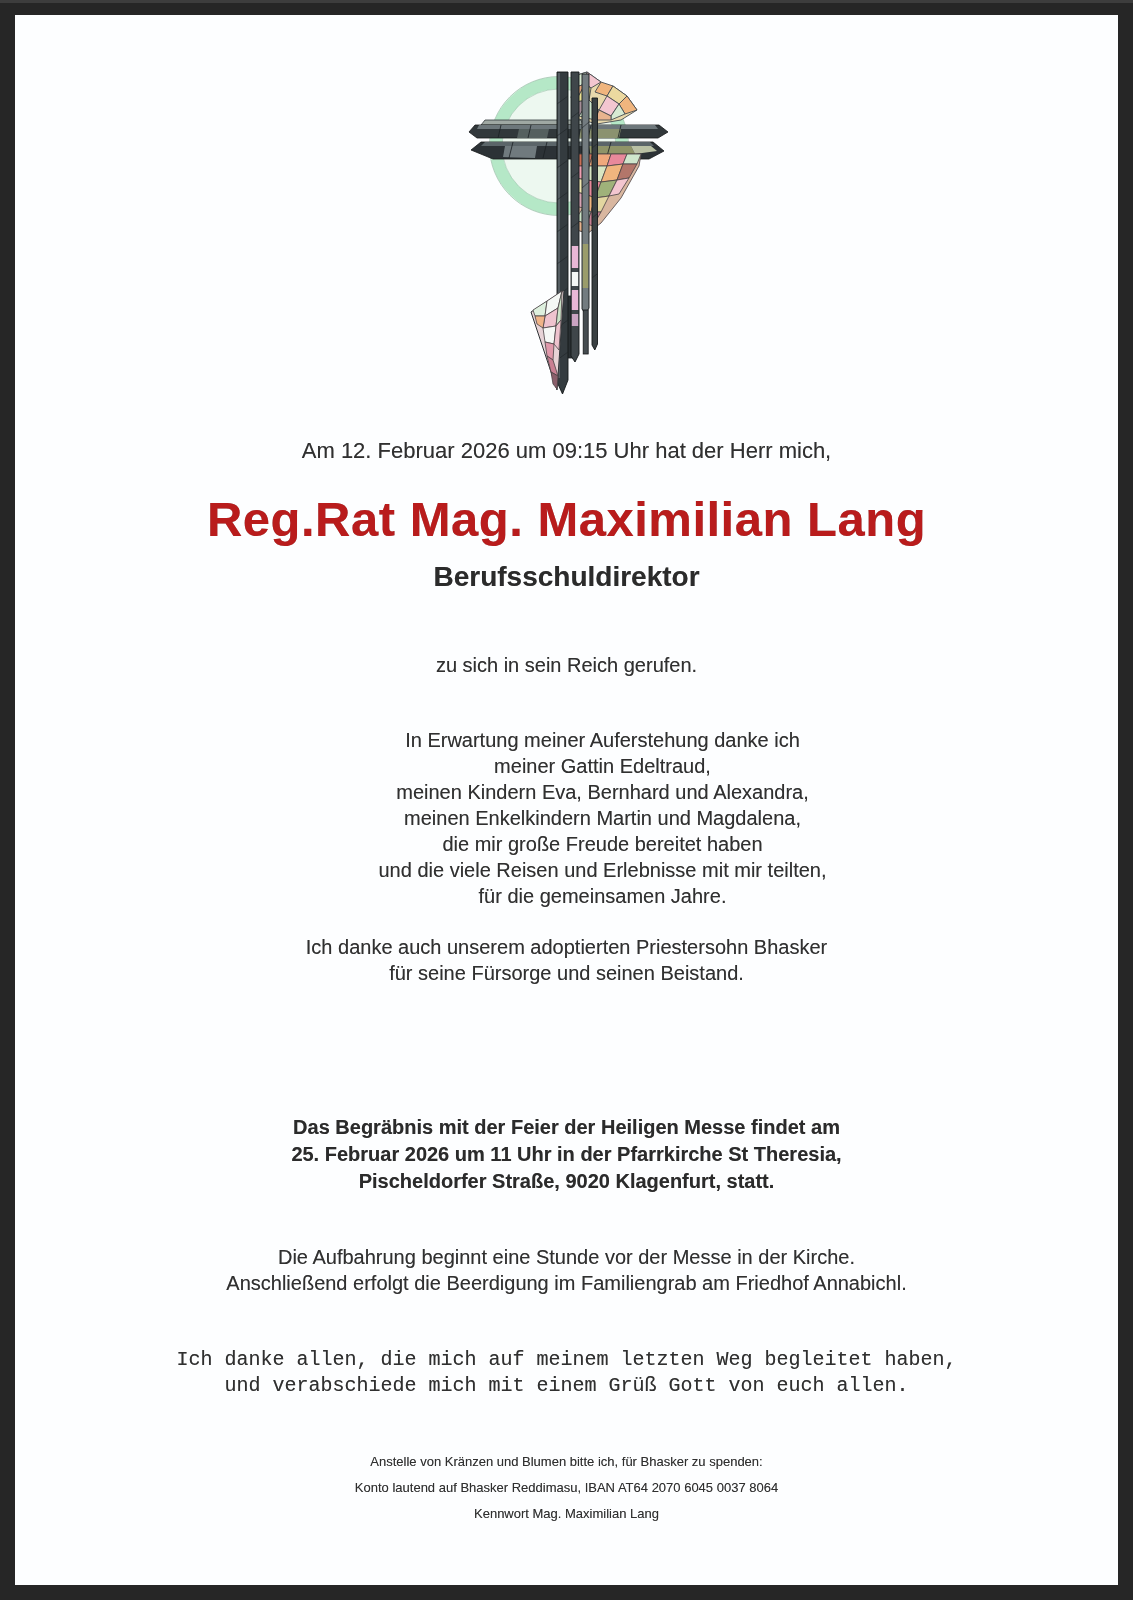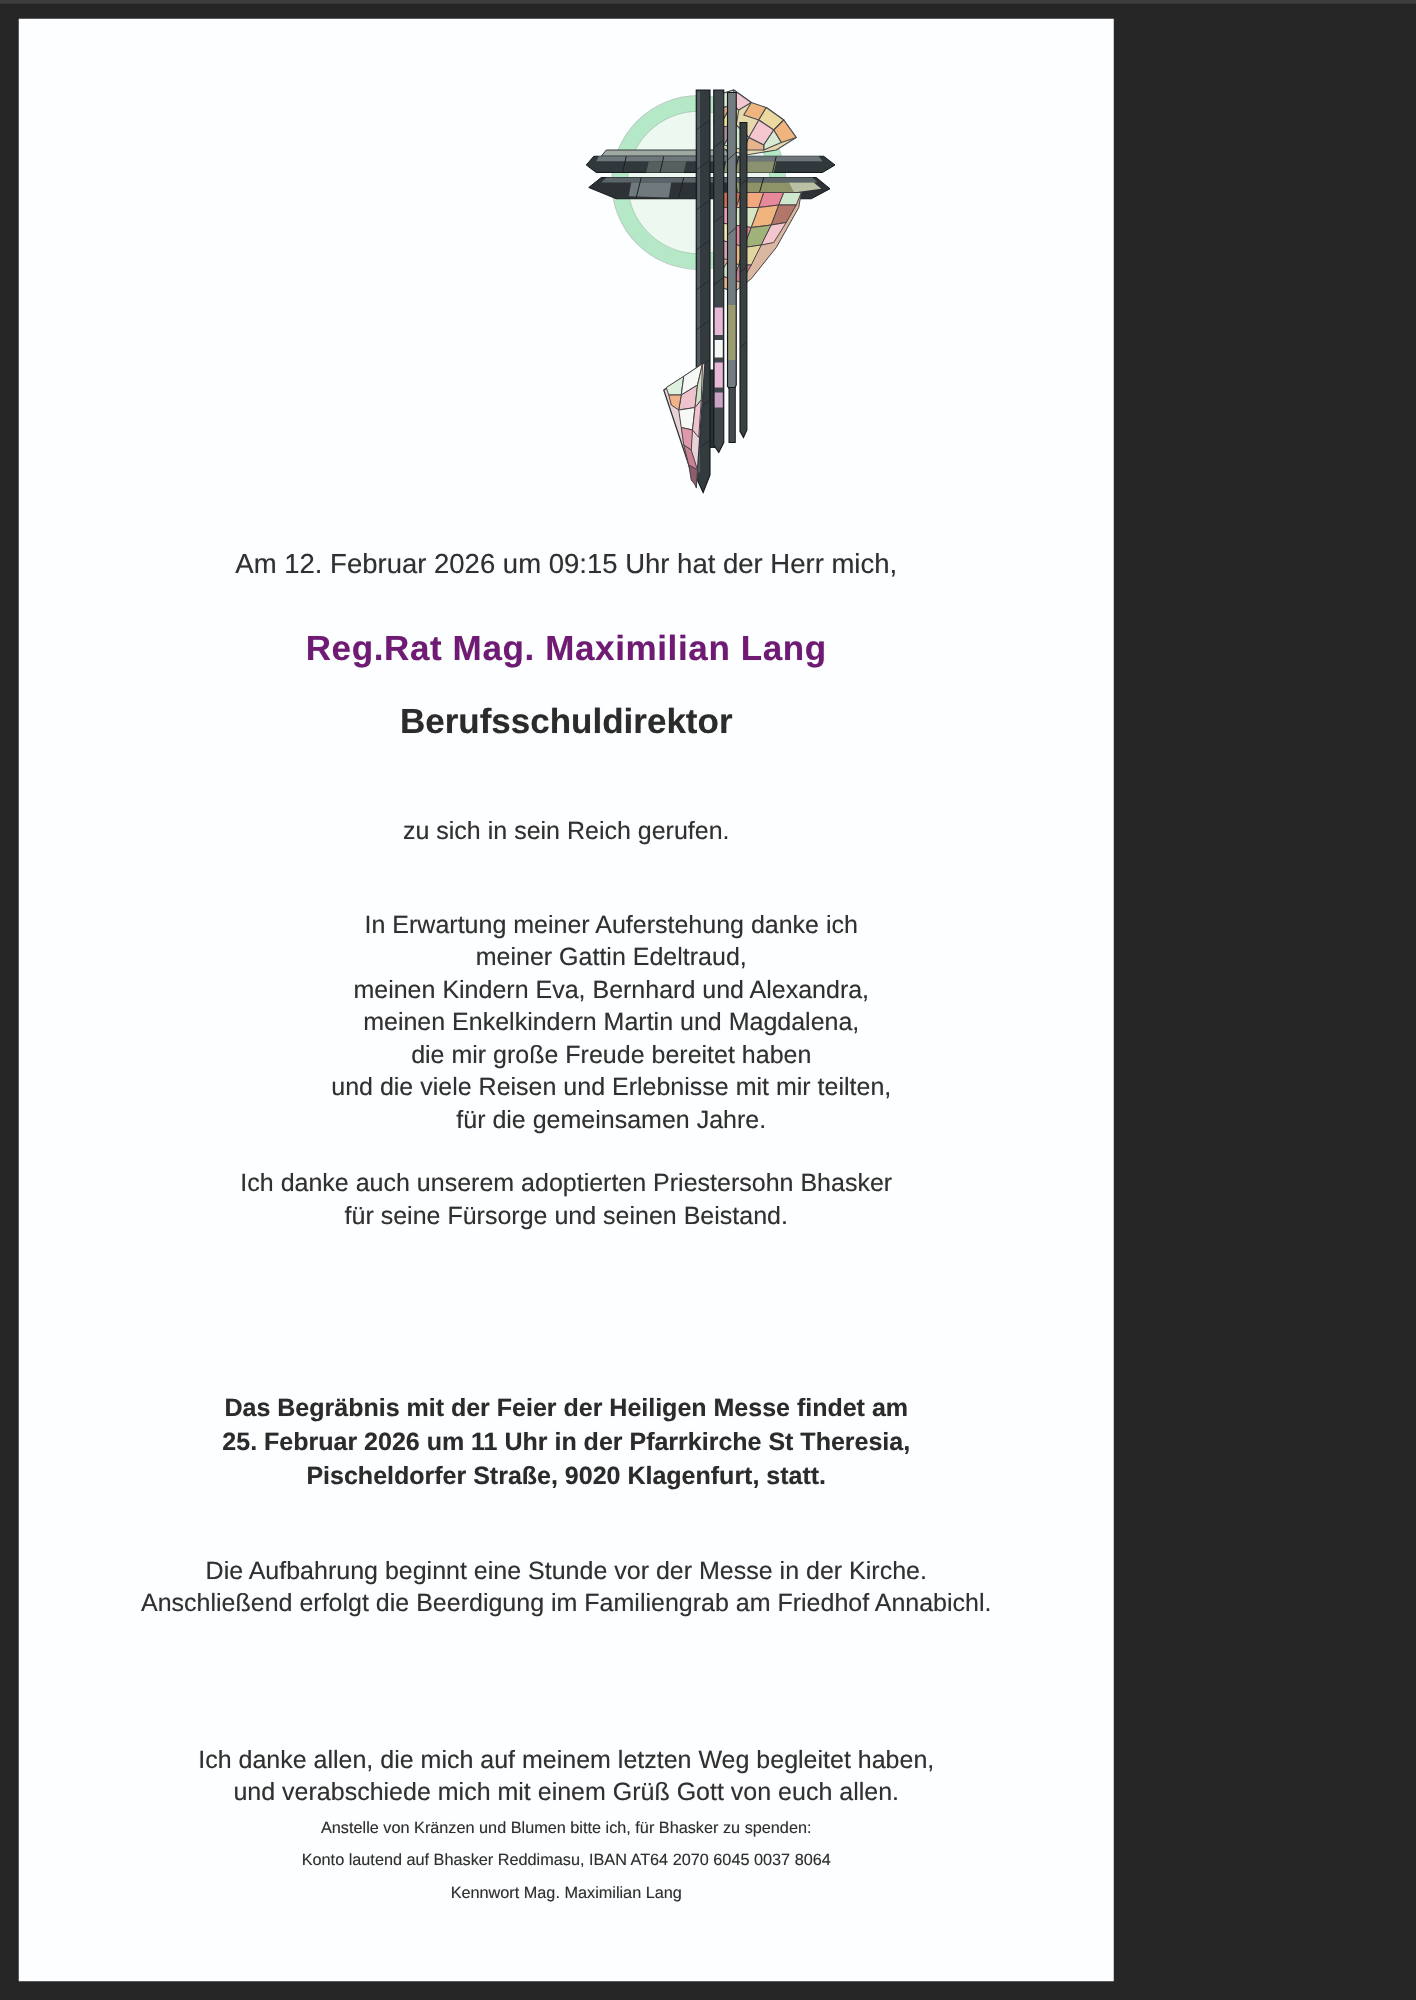--- a/index.html
+++ b/index.html
@@ -10,44 +10,44 @@
     background:#262626;
     box-sizing:border-box;
     font-family:"Liberation Sans","DejaVu Sans",sans-serif;
   }
   .frame::before{
     content:"";position:absolute;left:0;top:0;width:100%;height:3px;
     background:#3d3d3d;
   }
   .sheet{
     position:absolute;left:15px;top:15px;
-    width:876px;height:1570px;
+    width:1103px;height:1570px;
     background:#fdfeff;
     overflow:hidden;
   }
   .abs{position:absolute;left:0;width:100%;text-align:center;margin:0;}
   .txt{
     color:#303030;
     font-size:20px;line-height:26px;
     text-shadow:0 0 .6px rgba(48,48,48,.45);
     white-space:pre-line;
   }
   .intro{top:422px;font-size:22px;line-height:28px;}
   .deceased-name{
-    top:481px;font-size:28px;line-height:46px;font-weight:700;color:#701a75;
+    top:481px;font-size:49px;line-height:46px;font-weight:700;color:#b91c1c;
     letter-spacing:.5px;
   }
   .deceased-title{top:546px;font-size:28px;line-height:32px;font-weight:700;color:#2b2b2b;}
   .called{top:637px;}
   .p1{top:712px;padding-left:36px;}
   .p2{top:919px;}
   .p3{top:1022px;}
   .p4{top:1099px;font-weight:700;color:#2b2b2b;line-height:27px;}
   .p5{top:1229px;}
-  .p6{top:1380px;}
+  .p6{top:1332px;font-family:Liberation Mono, monospace;}
   .p7{top:1434px;font-size:13px;line-height:26px;}
   .cross-wrap{
     position:absolute;top:43px;left:446px;width:210px;height:345px;
   }
   .cross-wrap svg{display:block;width:100%;height:100%;}
 </style>
 </head>
 <body>
 
 <div class="frame">

